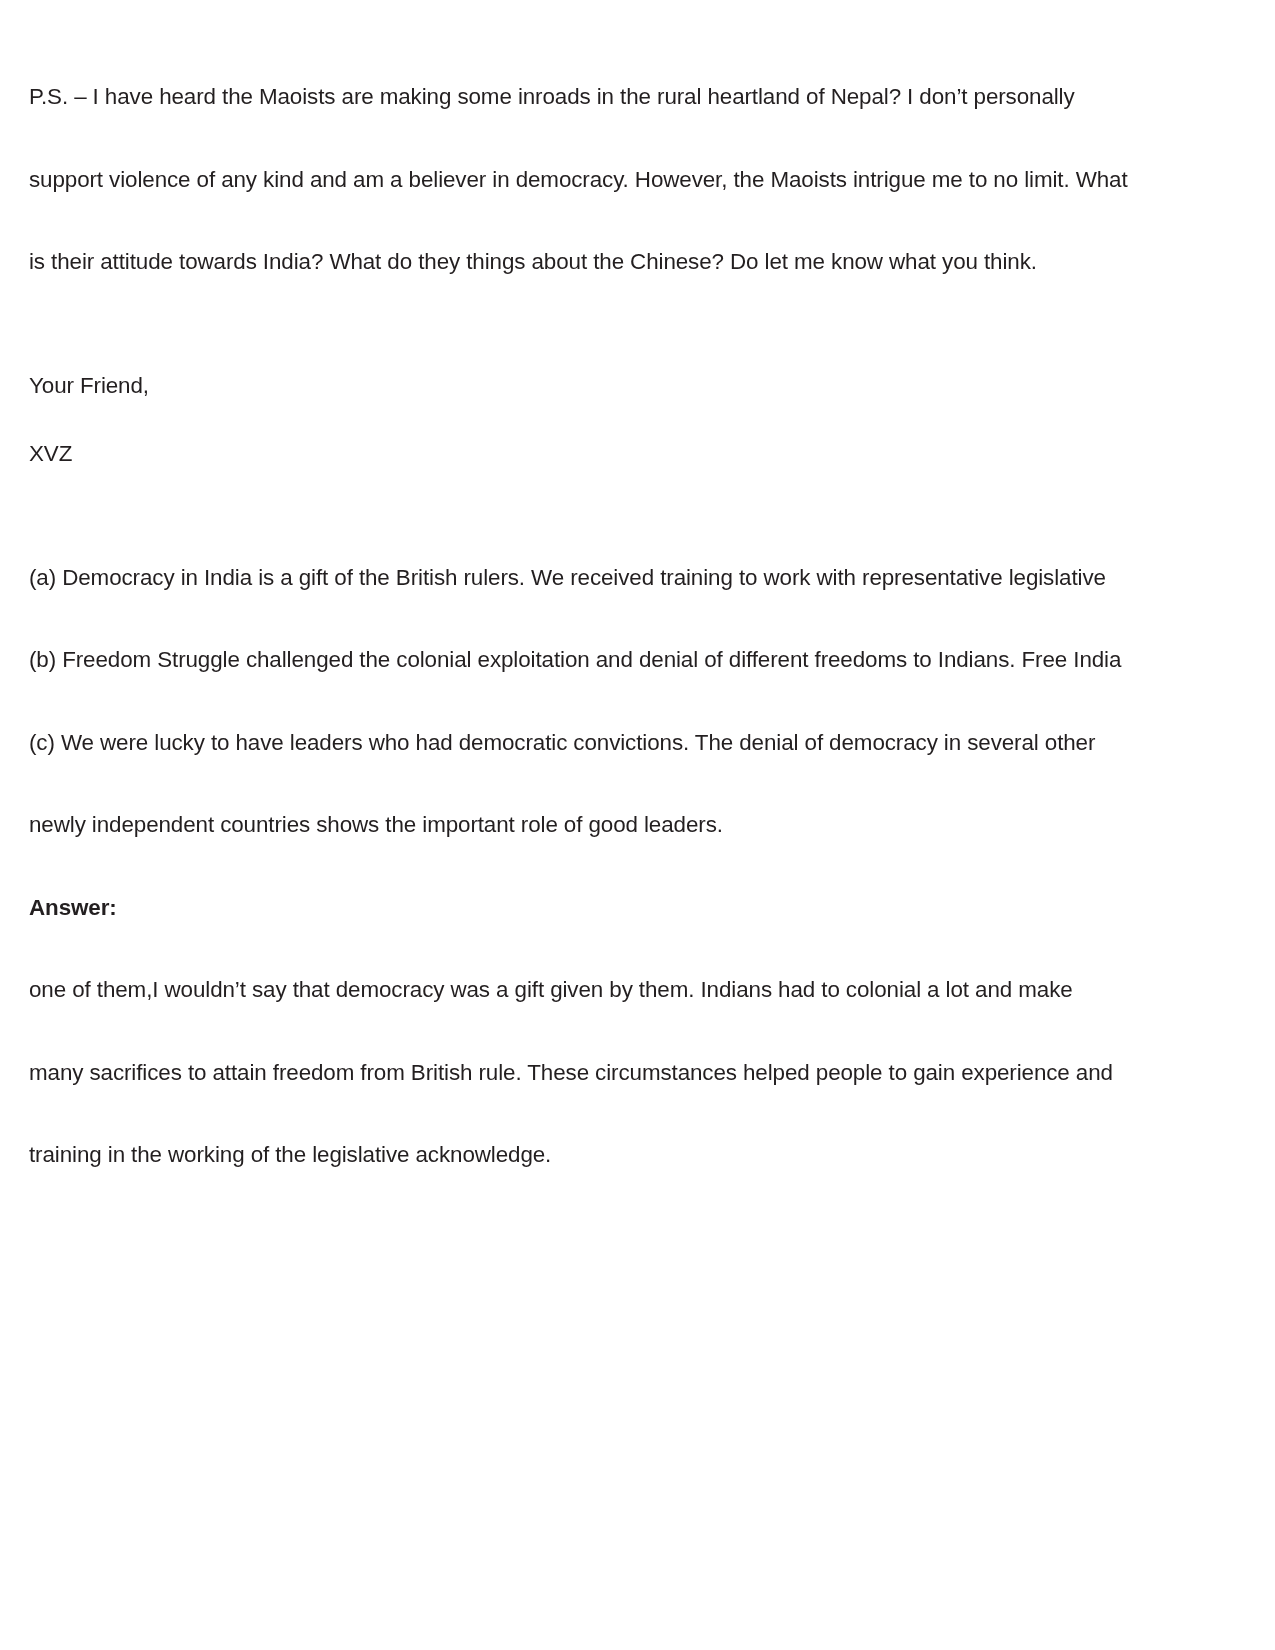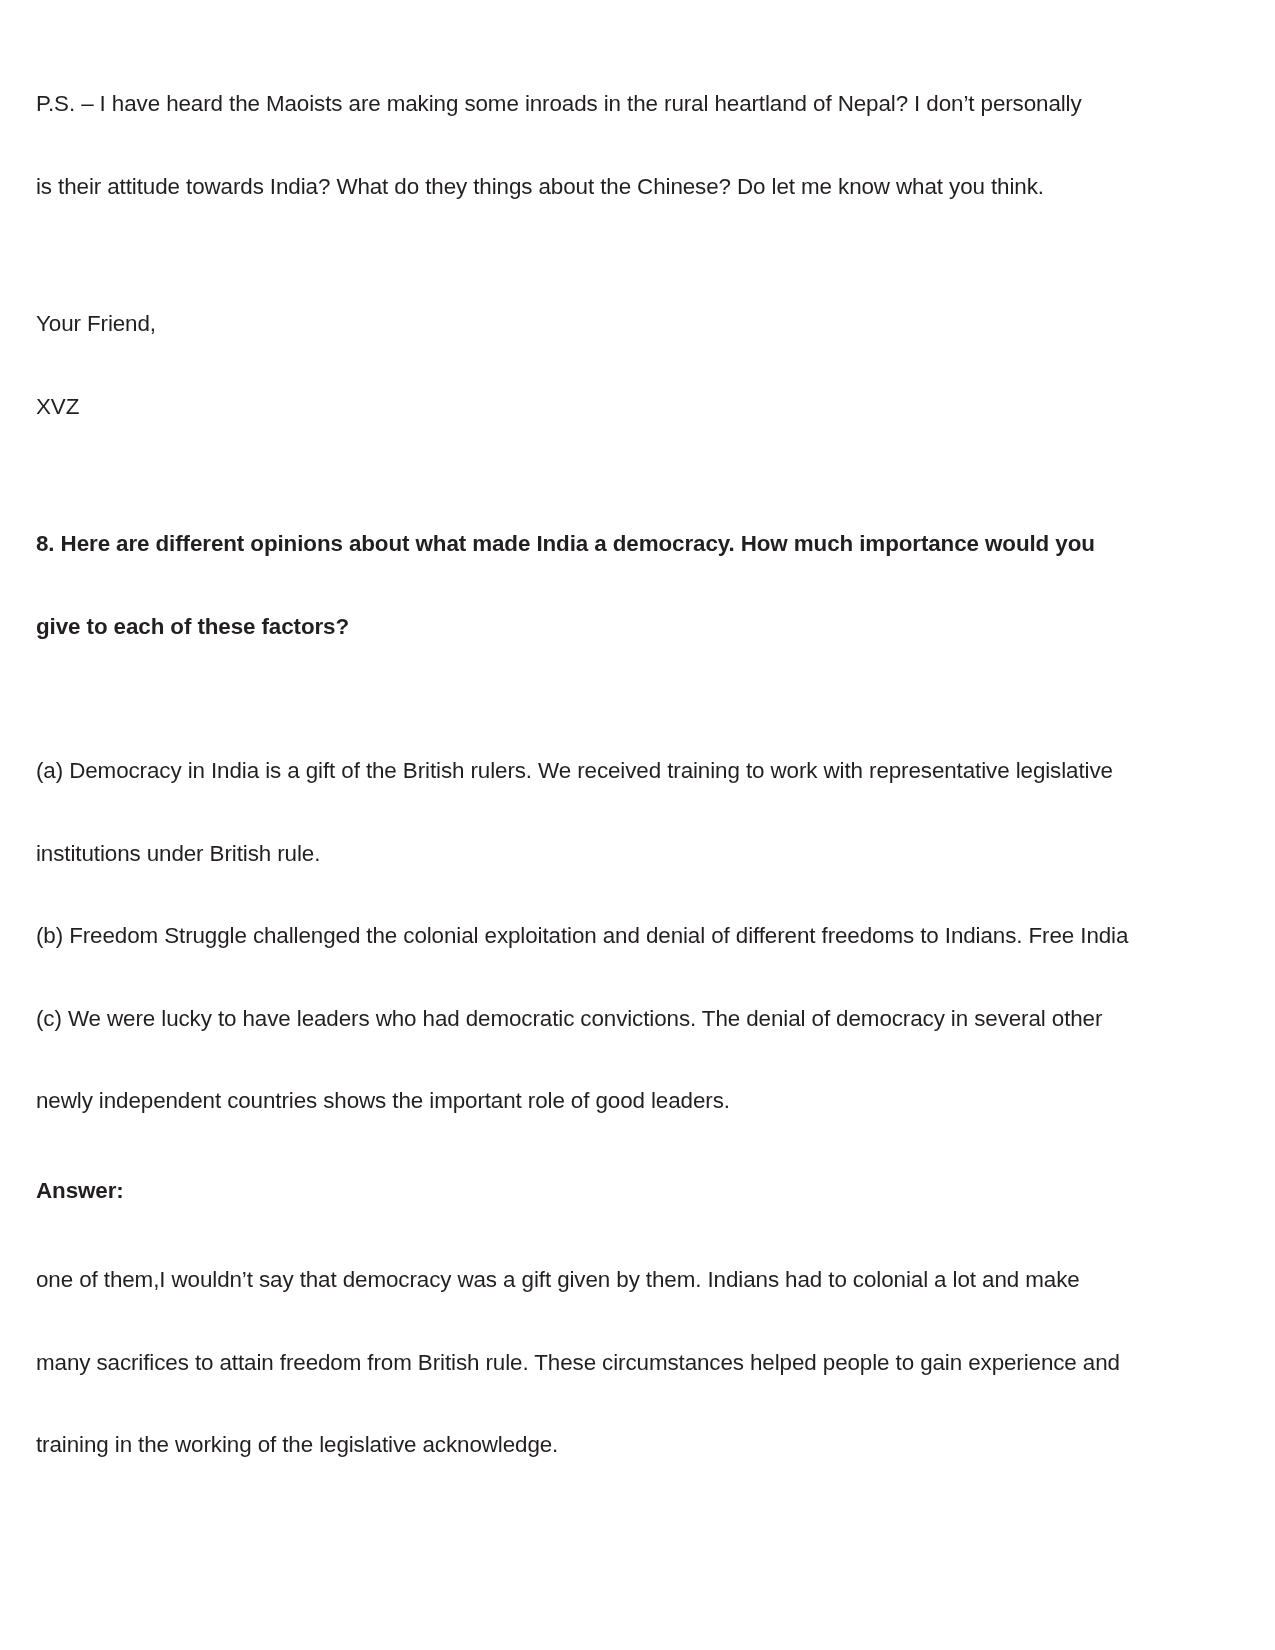--- a/index.html
+++ b/index.html
@@ -13,47 +13,43 @@
   }
   .page {
     position: absolute;
     left: 29px;
     top: 28px;
     width: 1230px;
     font-size: 22.4px;
     line-height: 27.5px;
     letter-spacing: -0.1px;
   }
-  .p { margin: 7px; white-space: pre-wrap; }
+  .p { margin: 0; white-space: pre-wrap; }
   .bold { font-weight: bold; }
   .gap15 { height: 41px; }
   .line { display: block; white-space: nowrap; }
 </style>
 </head>
 <body>
 
 <div class="page">
 
   <div class="p">
     <span class="line">P.S. – I have heard the Maoists are making some inroads in the rural heartland of Nepal? I don’t personally</span>
+    <span class="line">support violence of any kind and am a believer in democracy. However, the Maoists intrigue me to no limit. What</span>
     <span class="line">is their attitude towards India? What do they things about the Chinese? Do let me know what you think.</span>
   </div>
   <div class="gap15"></div>
   <div class="p">Your Friend,</div>
   <div class="gap15"></div>
   <div class="p">XVZ</div>
   <div class="gap15"></div>
 
-  <div class="p bold">
-    <span class="line">8. Here are different opinions about what made India a democracy. How much importance would you</span>
-    <span class="line">give to each of these factors?</span>
-  </div>
   <div class="p">
     <span class="line">(a) Democracy in India is a gift of the British rulers. We received training to work with representative legislative</span>
-    <span class="line">institutions under British rule.</span>
     <span class="line">(b) Freedom Struggle challenged the colonial exploitation and denial of different freedoms to Indians. Free India</span>
     <span class="line">(c) We were lucky to have leaders who had democratic convictions. The denial of democracy in several other</span>
     <span class="line">newly independent countries shows the important role of good leaders.</span>
   </div>
   <div class="p bold">Answer:</div>
   <div class="p">
     <span class="line">one of them,I wouldn’t say that democracy was a gift given by them. Indians had to colonial a lot and make</span>
     <span class="line">many sacrifices to attain freedom from British rule. These circumstances helped people to gain experience and</span>
     <span class="line">training in the working of the legislative acknowledge.</span>
   </div>

